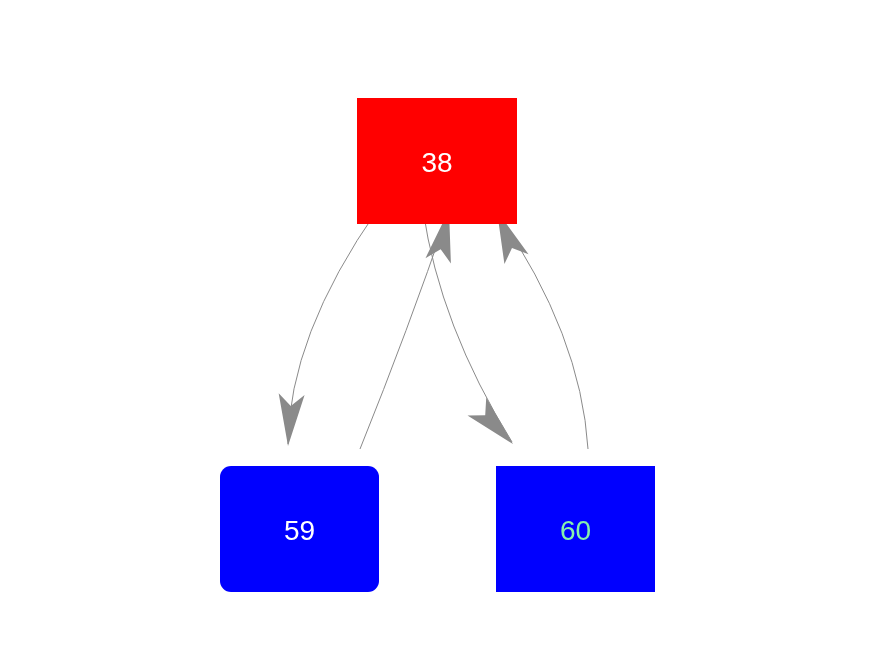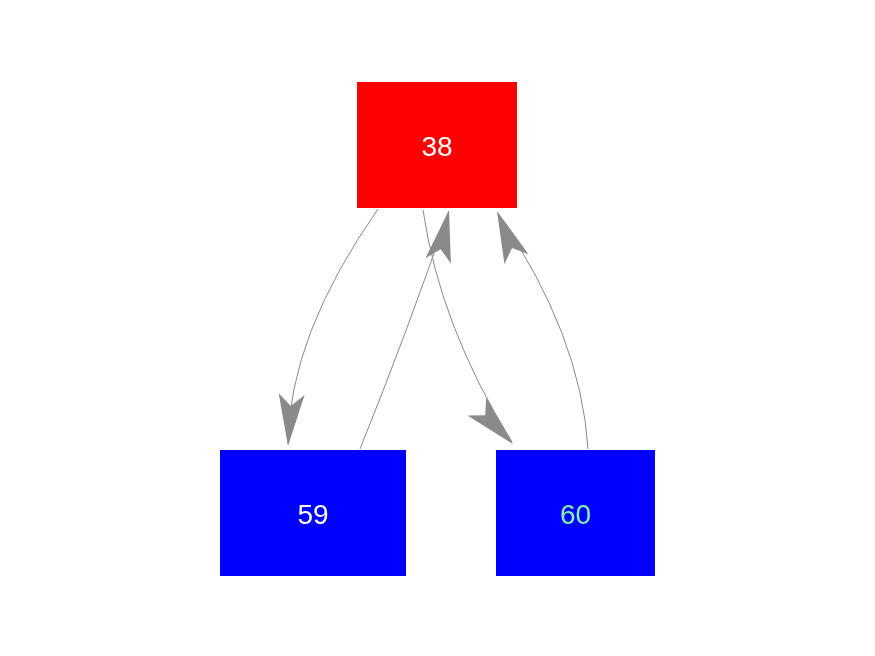--- a/index.html
+++ b/index.html
@@ -21,20 +21,21 @@
     top: 0;
     pointer-events: none;
   }
   .node {
     position: absolute;
     display: flex;
     align-items: center;
     justify-content: center;
     box-sizing: border-box;
     cursor: pointer;
+    margin-top: 16px;
   }
   .node-label {
     color: #ffffff;
     font-size: 28px;
     line-height: 1;
     padding-top: 3px;
     user-select: none;
   }
 </style>
 </head>
@@ -47,19 +48,19 @@
       <path d="M360,449 Q408,330 448,213" fill="none" stroke="#8a8a8a" stroke-width="1"></path>
       <path d="M449,210 L425.47267326793707,258.160823257527 L440.6835323672896,249.12590402935223 L450.904510887016,263.5665272187888 Z" fill="#8a8a8a" stroke="none"></path>
       <path d="M423,210 Q440,326 512,442" fill="none" stroke="#8a8a8a" stroke-width="1"></path>
       <path d="M513,444 L486.2291821405346,397.56377156642316 L485.2136651816401,415.226407986454 L467.52634733172965,415.6248891983571 Z" fill="#8a8a8a" stroke="none"></path>
       <path d="M588,449 Q581,335 498,214" fill="none" stroke="#8a8a8a" stroke-width="1"></path>
       <path d="M497,211 L504.42615274825914,264.0834461518798 L511.9842637366365,248.0873541826715 L528.5329329669956,254.3436747230661 Z" fill="#8a8a8a" stroke="none"></path>
     </svg>
     <div class="node" style="left: 357px; top: 82px; width: 160px; height: 126px; background: rgb(255, 0, 0);">
       <span class="node-label" style="color: rgb(255, 255, 255);">38</span>
     </div>
-    <div class="node" style="left: 220px; top: 450px; width: 186px; height: 126px; background: rgb(0, 0, 255);">
+    <div class="node" style="left: 220px; top: 450px; width: 159px; height: 126px; background: rgb(0, 0, 255); border-radius: 11px;">
       <span class="node-label" style="color: rgb(255, 255, 255);">59</span>
     </div>
     <div class="node" style="left: 496px; top: 450px; width: 159px; height: 126px; background: rgb(0, 0, 255);">
       <span class="node-label" style="color: #86efac;">60</span>
     </div>
   </div>
 
 </body></html>

